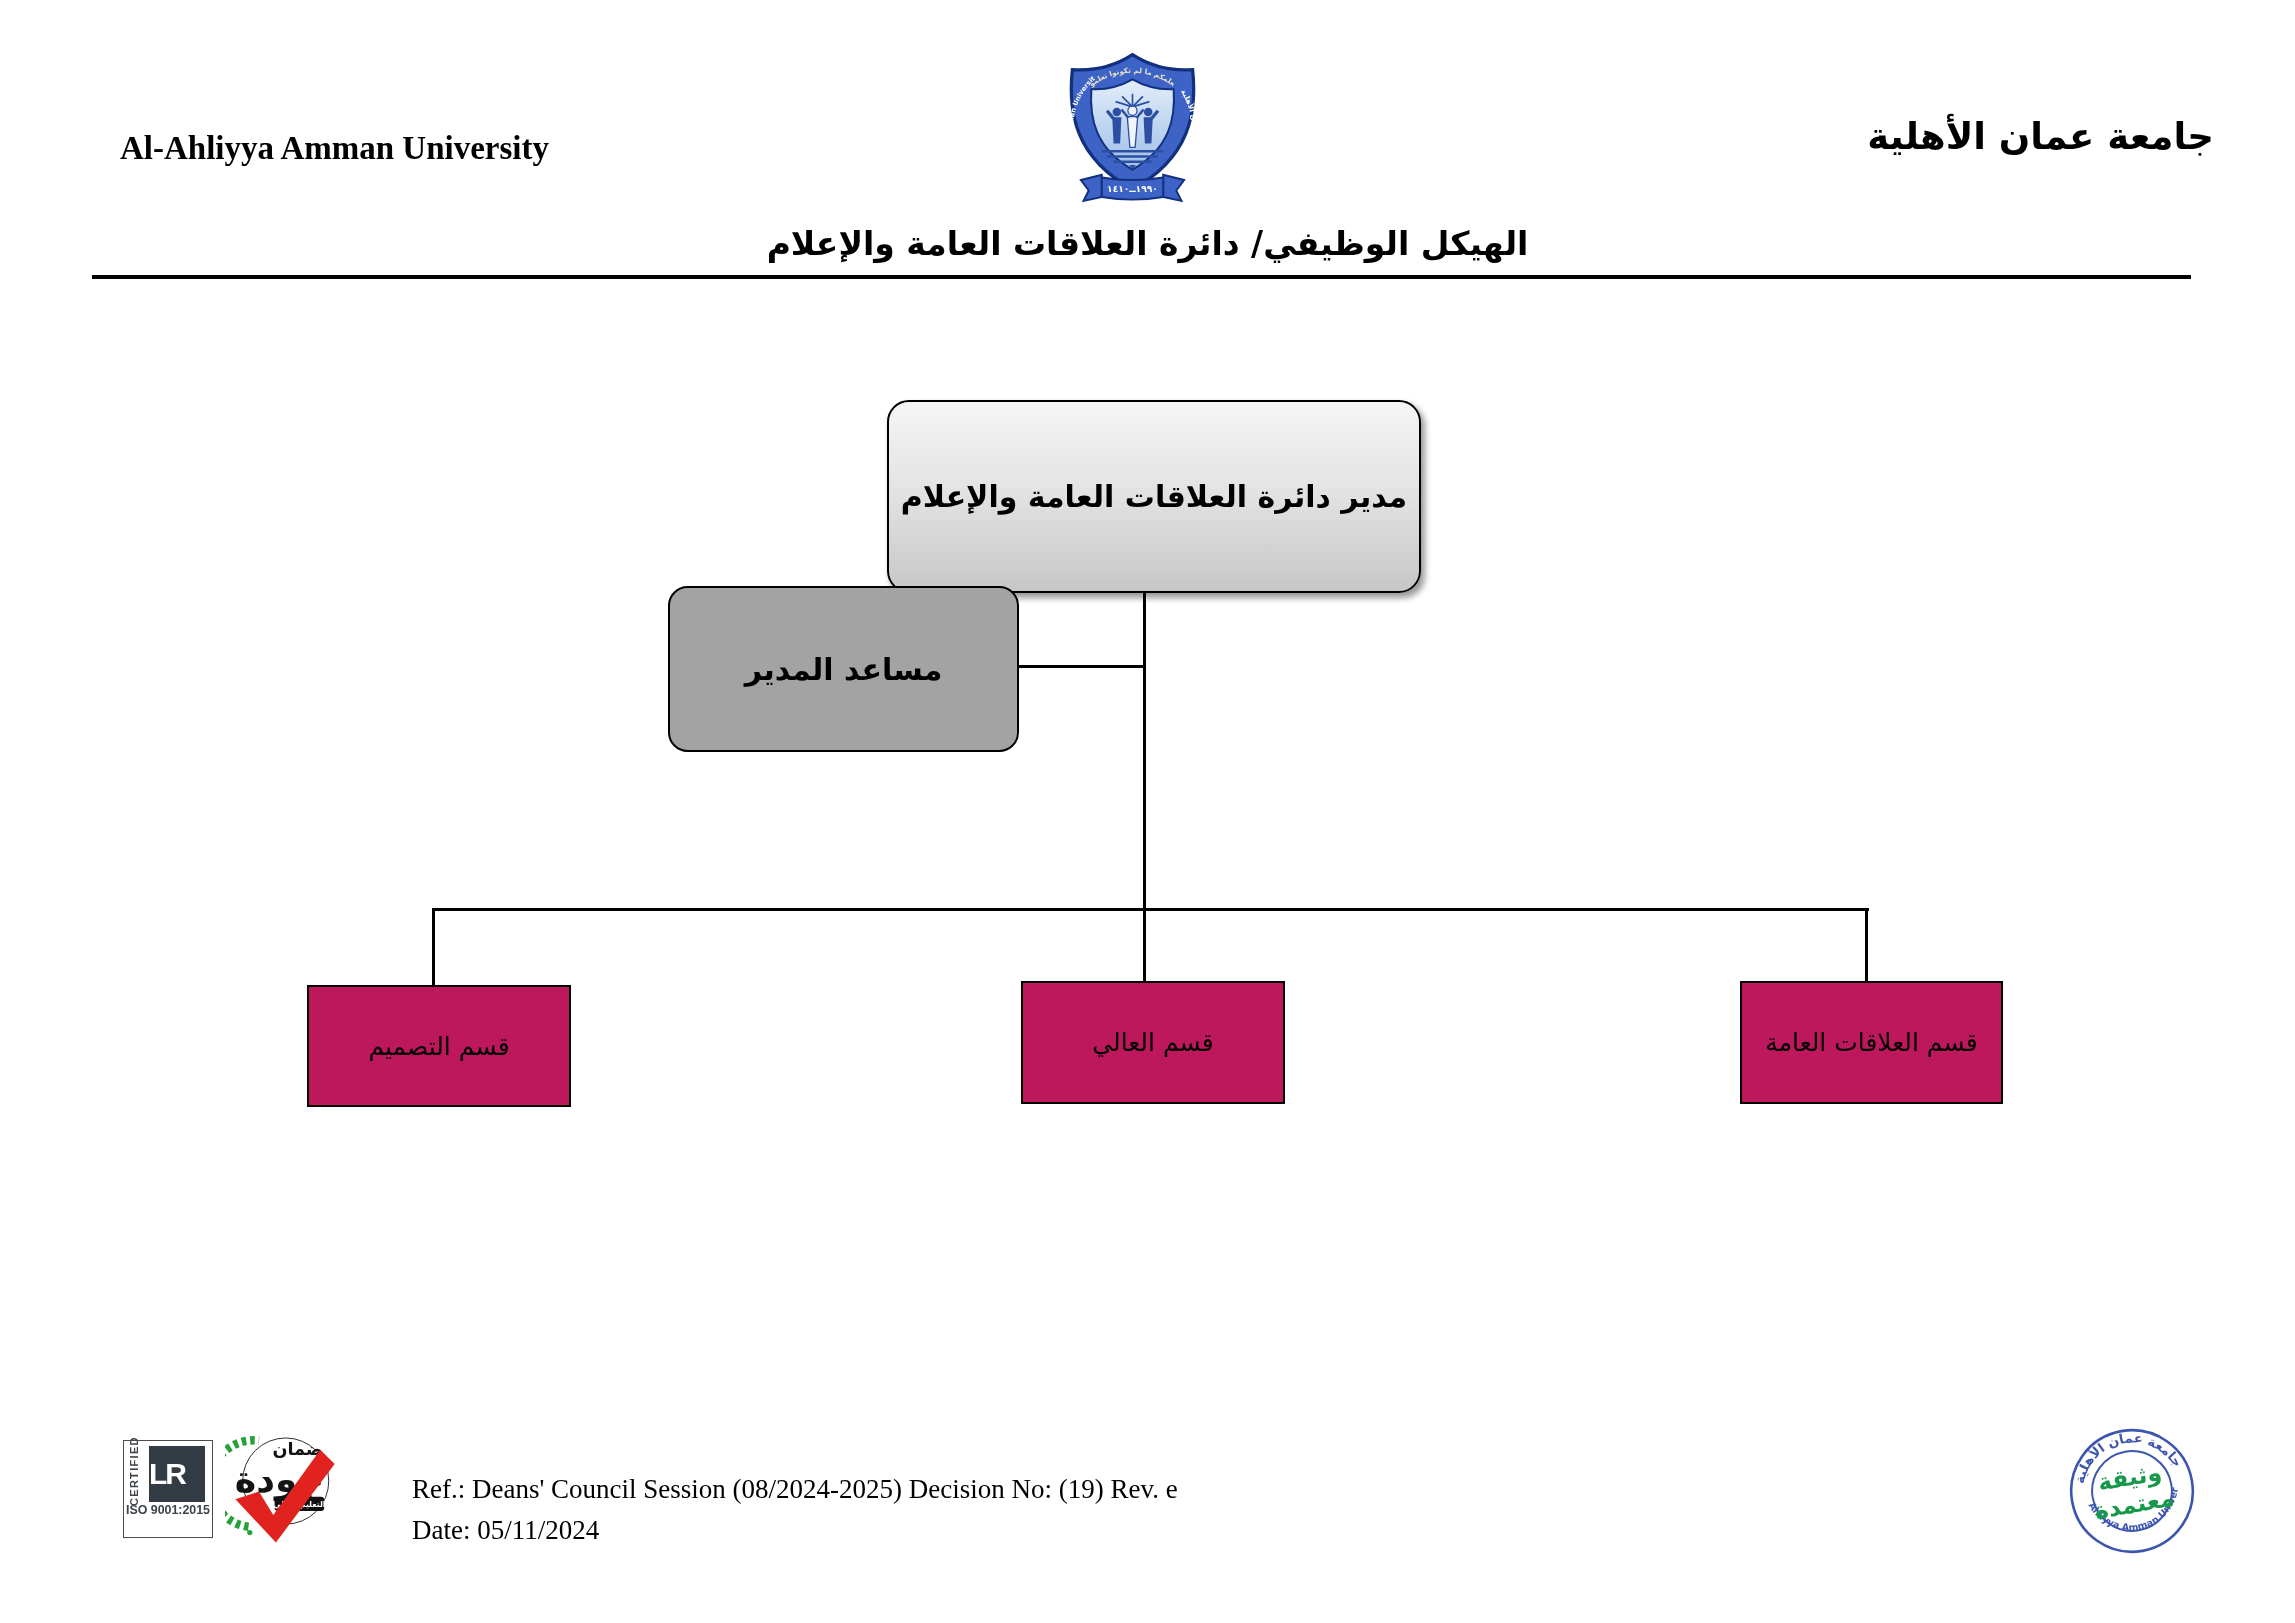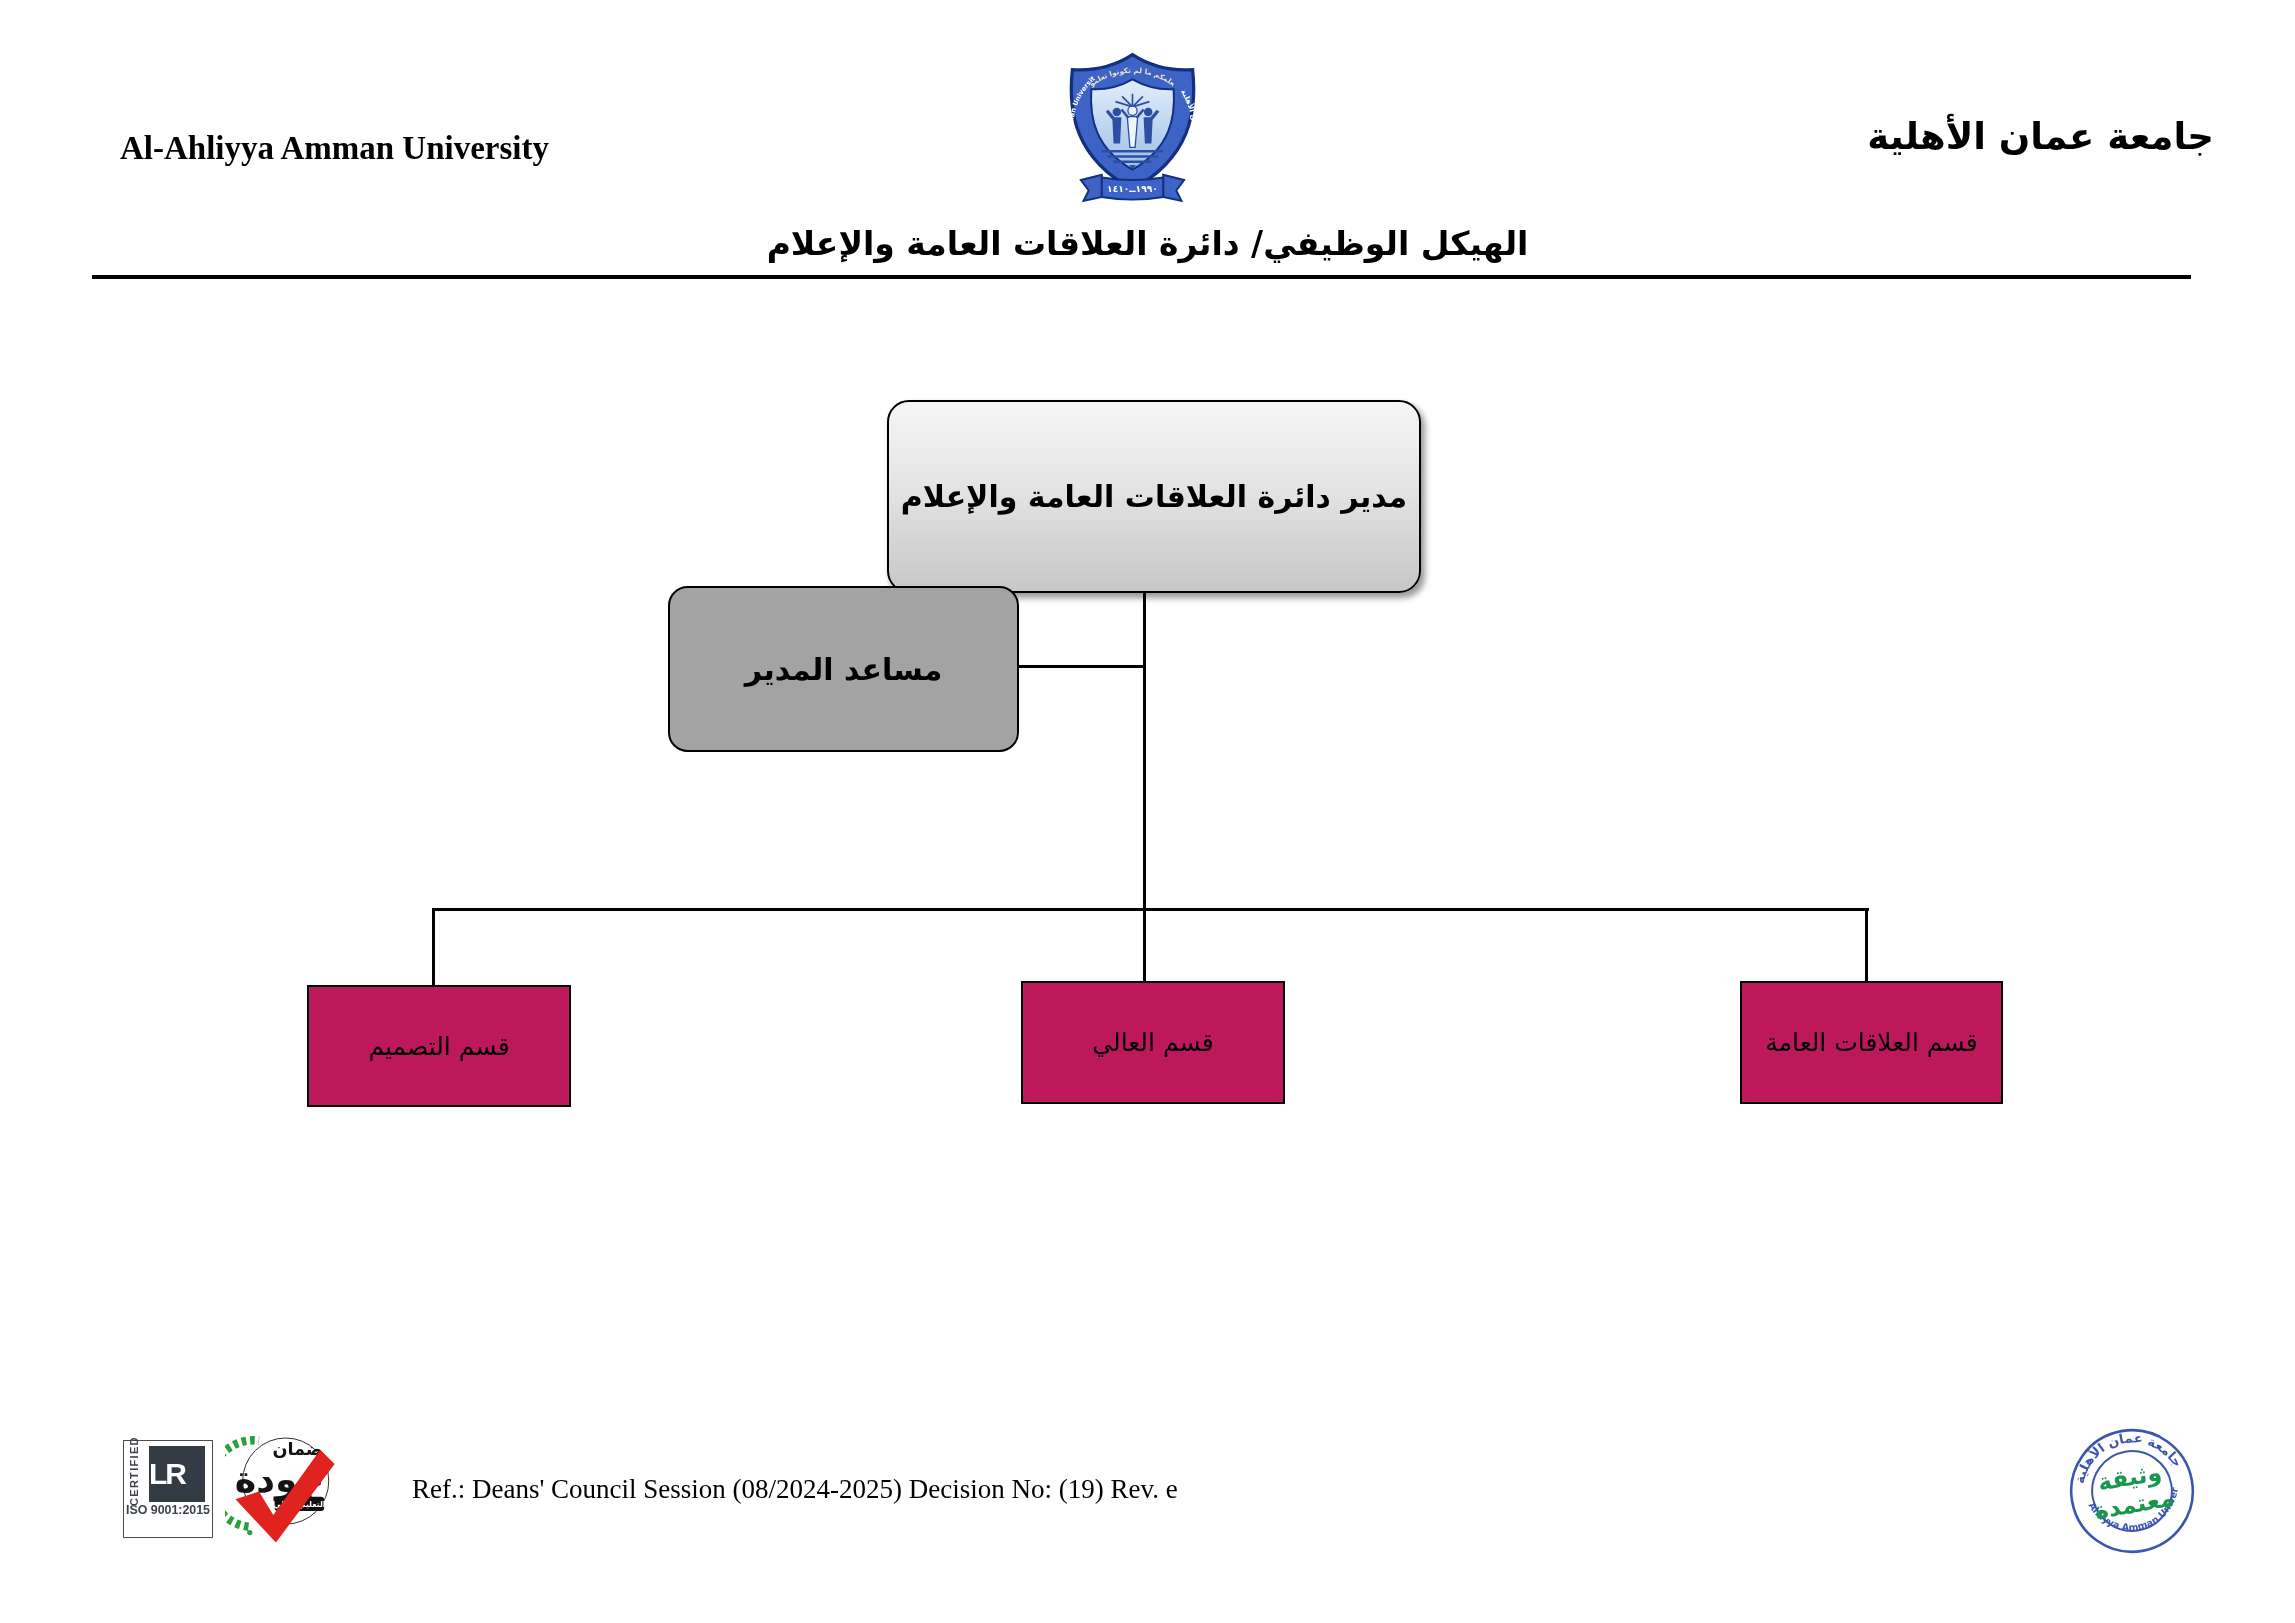--- a/index.html
+++ b/index.html
@@ -171,20 +171,21 @@
     <circle cx="38" cy="157" r="4" fill="#27a23b"></circle>
     <text x="150" y="38" text-anchor="end" font-size="27" font-weight="bold" fill="#141414">ضمان</text>
     <text x="152" y="95" text-anchor="end" font-size="56" font-weight="bold" fill="#141414">جودة</text>
     <rect x="76" y="102" width="76" height="22" rx="5" fill="#111111"></rect>
     <text x="114" y="118" text-anchor="middle" font-size="12" font-weight="bold" fill="#ffffff">التعليم العالي</text>
     <path d="M 16,106 L 52,94 L 74,130 L 146,30 L 168,52 L 78,172 Z" fill="#e0231e"></path>
   </svg>
 
   <div class="abs ref-block">
     <div>Ref.: Deans' Council Session (08/2024-2025) Decision No: (19) Rev. e</div>
+    <div>Date: 05/11/2024</div>
   </div>
 
   <svg class="abs stamp" width="132" height="130" viewBox="0 0 202 198">
     <defs>
       <path id="stampTop" d="M 30,124 A 75,75 0 1 1 172,124"></path>
       <path id="stampBottom" d="M 32,110 A 73,73 0 0 0 170,110"></path>
     </defs>
     <g transform="rotate(-10 101 99)">
       <circle cx="101" cy="99" r="93" fill="none" stroke="#3c55ae" stroke-width="4"></circle>
       <circle cx="101" cy="99" r="61" fill="none" stroke="#3c55ae" stroke-width="3"></circle>

